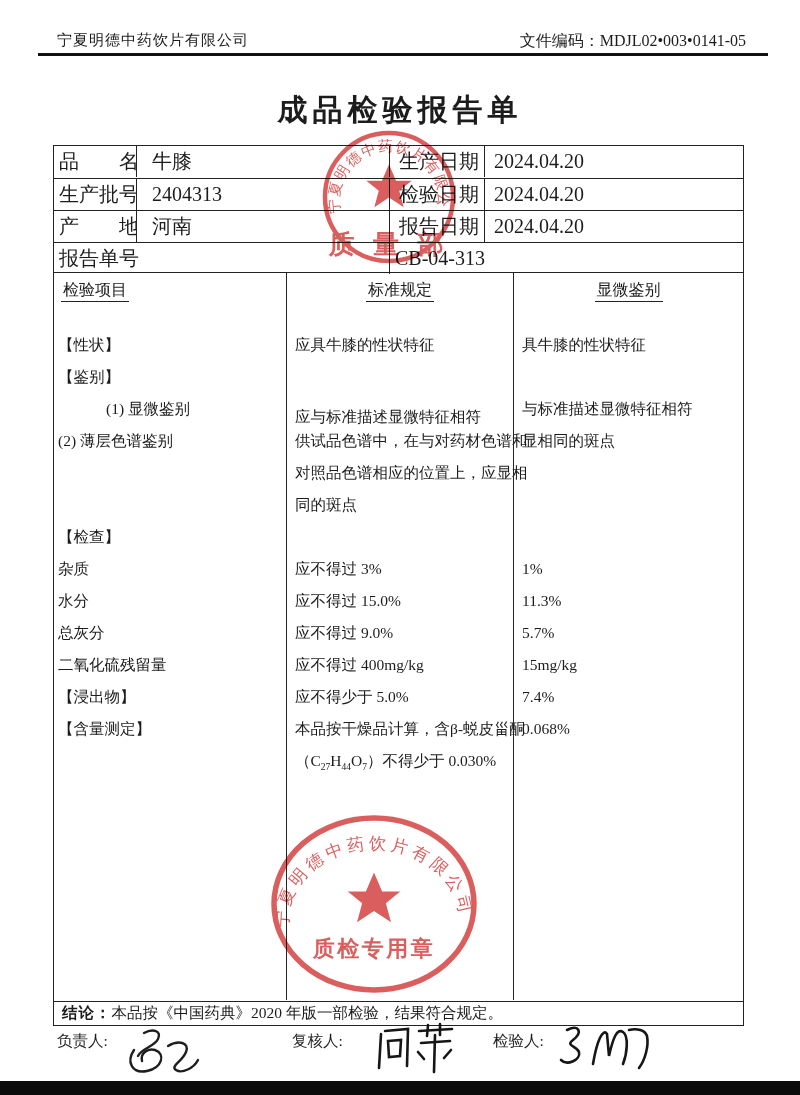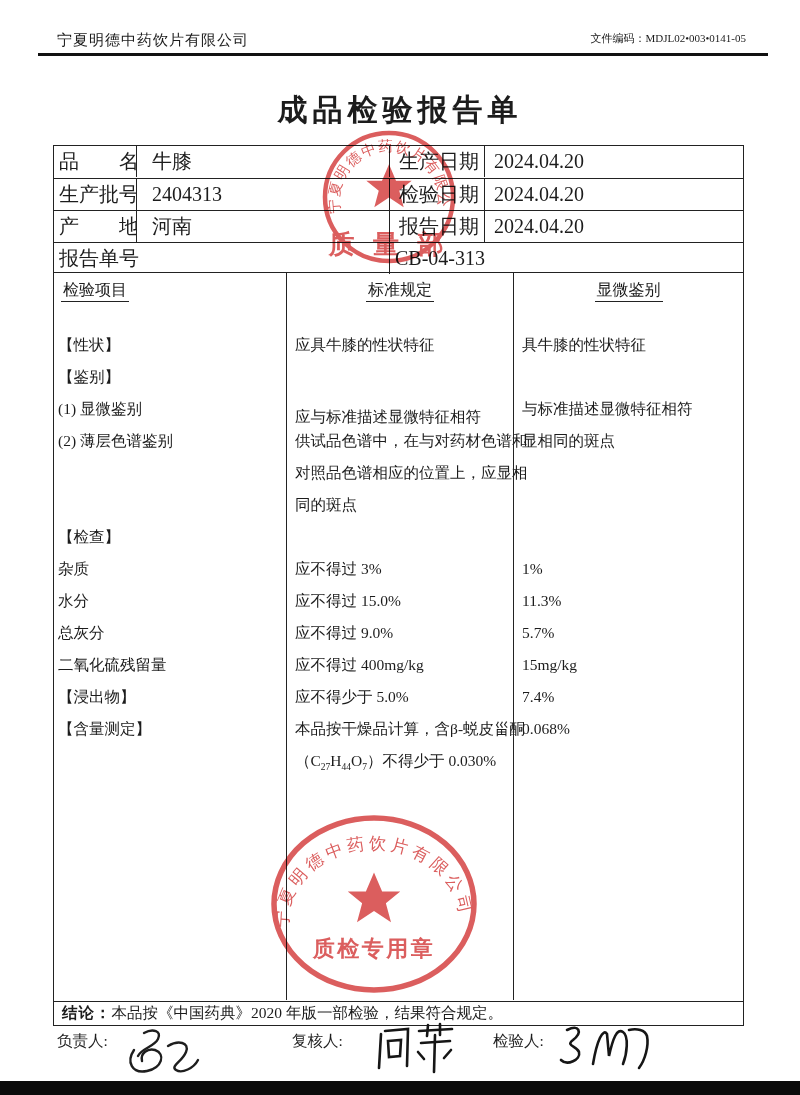--- a/index.html
+++ b/index.html
@@ -6,21 +6,21 @@
   html,body { background:#e8e8e8; }
   #page {
     position:relative; width:800px; height:1095px; background:#ffffff;
     font-family:"Liberation Serif","DejaVu Serif",serif; color:#1c1c1c;
     overflow:hidden; margin:0 auto;
   }
   .abs { position:absolute; white-space:nowrap; }
 
   
   #hdr-company { left:57px; top:31px; font-size:15px; letter-spacing:1px; }
-  #hdr-code    { right:54px; top:31px; font-size:11px; }
+  #hdr-code    { right:54px; top:31px; font-size:16px; }
   #hdr-rule    { left:38px; top:53px; width:730px; height:3px; background:#111; }
 
   
   #title { left:0; top:90px; width:800px; text-align:center;
            font-size:30px; font-weight:bold; letter-spacing:5px; }
 
   
   #info { left:53px; top:145px; width:691px; height:128px; border:1px solid #222; }
   .irow { position:absolute; left:0; width:689px; height:32px; }
   .irow + .irow { border-top:1px solid #222; }
@@ -96,21 +96,21 @@
       <div class="icell" style="left:0;width:335px;padding-left:5px">报告单号</div>
       <div class="icell bl" style="left:335px;width:354px;padding-left:5px">CB-04-313</div>
     </div>
   </div>
 
   <div class="abs" id="main">
     <div class="mcol" id="mcol-item">
       <div class="mhead"><span class="u">检验项目</span></div>
     <div class="tline pad-item" style="top: 56px;">【性状】</div>
         <div class="tline pad-item" style="top: 88px;">【鉴别】</div>
-        <div class="tline pad-item" style="top: 120px;">(1) 显微鉴别</div>
+        <div class="tline pad-item" style="top: 120px; margin-left: 48px;">(1) 显微鉴别</div>
         <div class="tline pad-item" style="top: 152px;">(2) 薄层色谱鉴别</div>
         <div class="tline pad-item" style="top: 248px;">【检查】</div>
         <div class="tline pad-item" style="top: 280px;">杂质</div>
         <div class="tline pad-item" style="top: 312px;">水分</div>
         <div class="tline pad-item" style="top: 344px;">总灰分</div>
         <div class="tline pad-item" style="top: 376px;">二氧化硫残留量</div>
         <div class="tline pad-item" style="top: 408px;">【浸出物】</div>
         <div class="tline pad-item" style="top: 440px;">【含量测定】</div>
       </div>
     <div class="mcol" id="mcol-standard">

